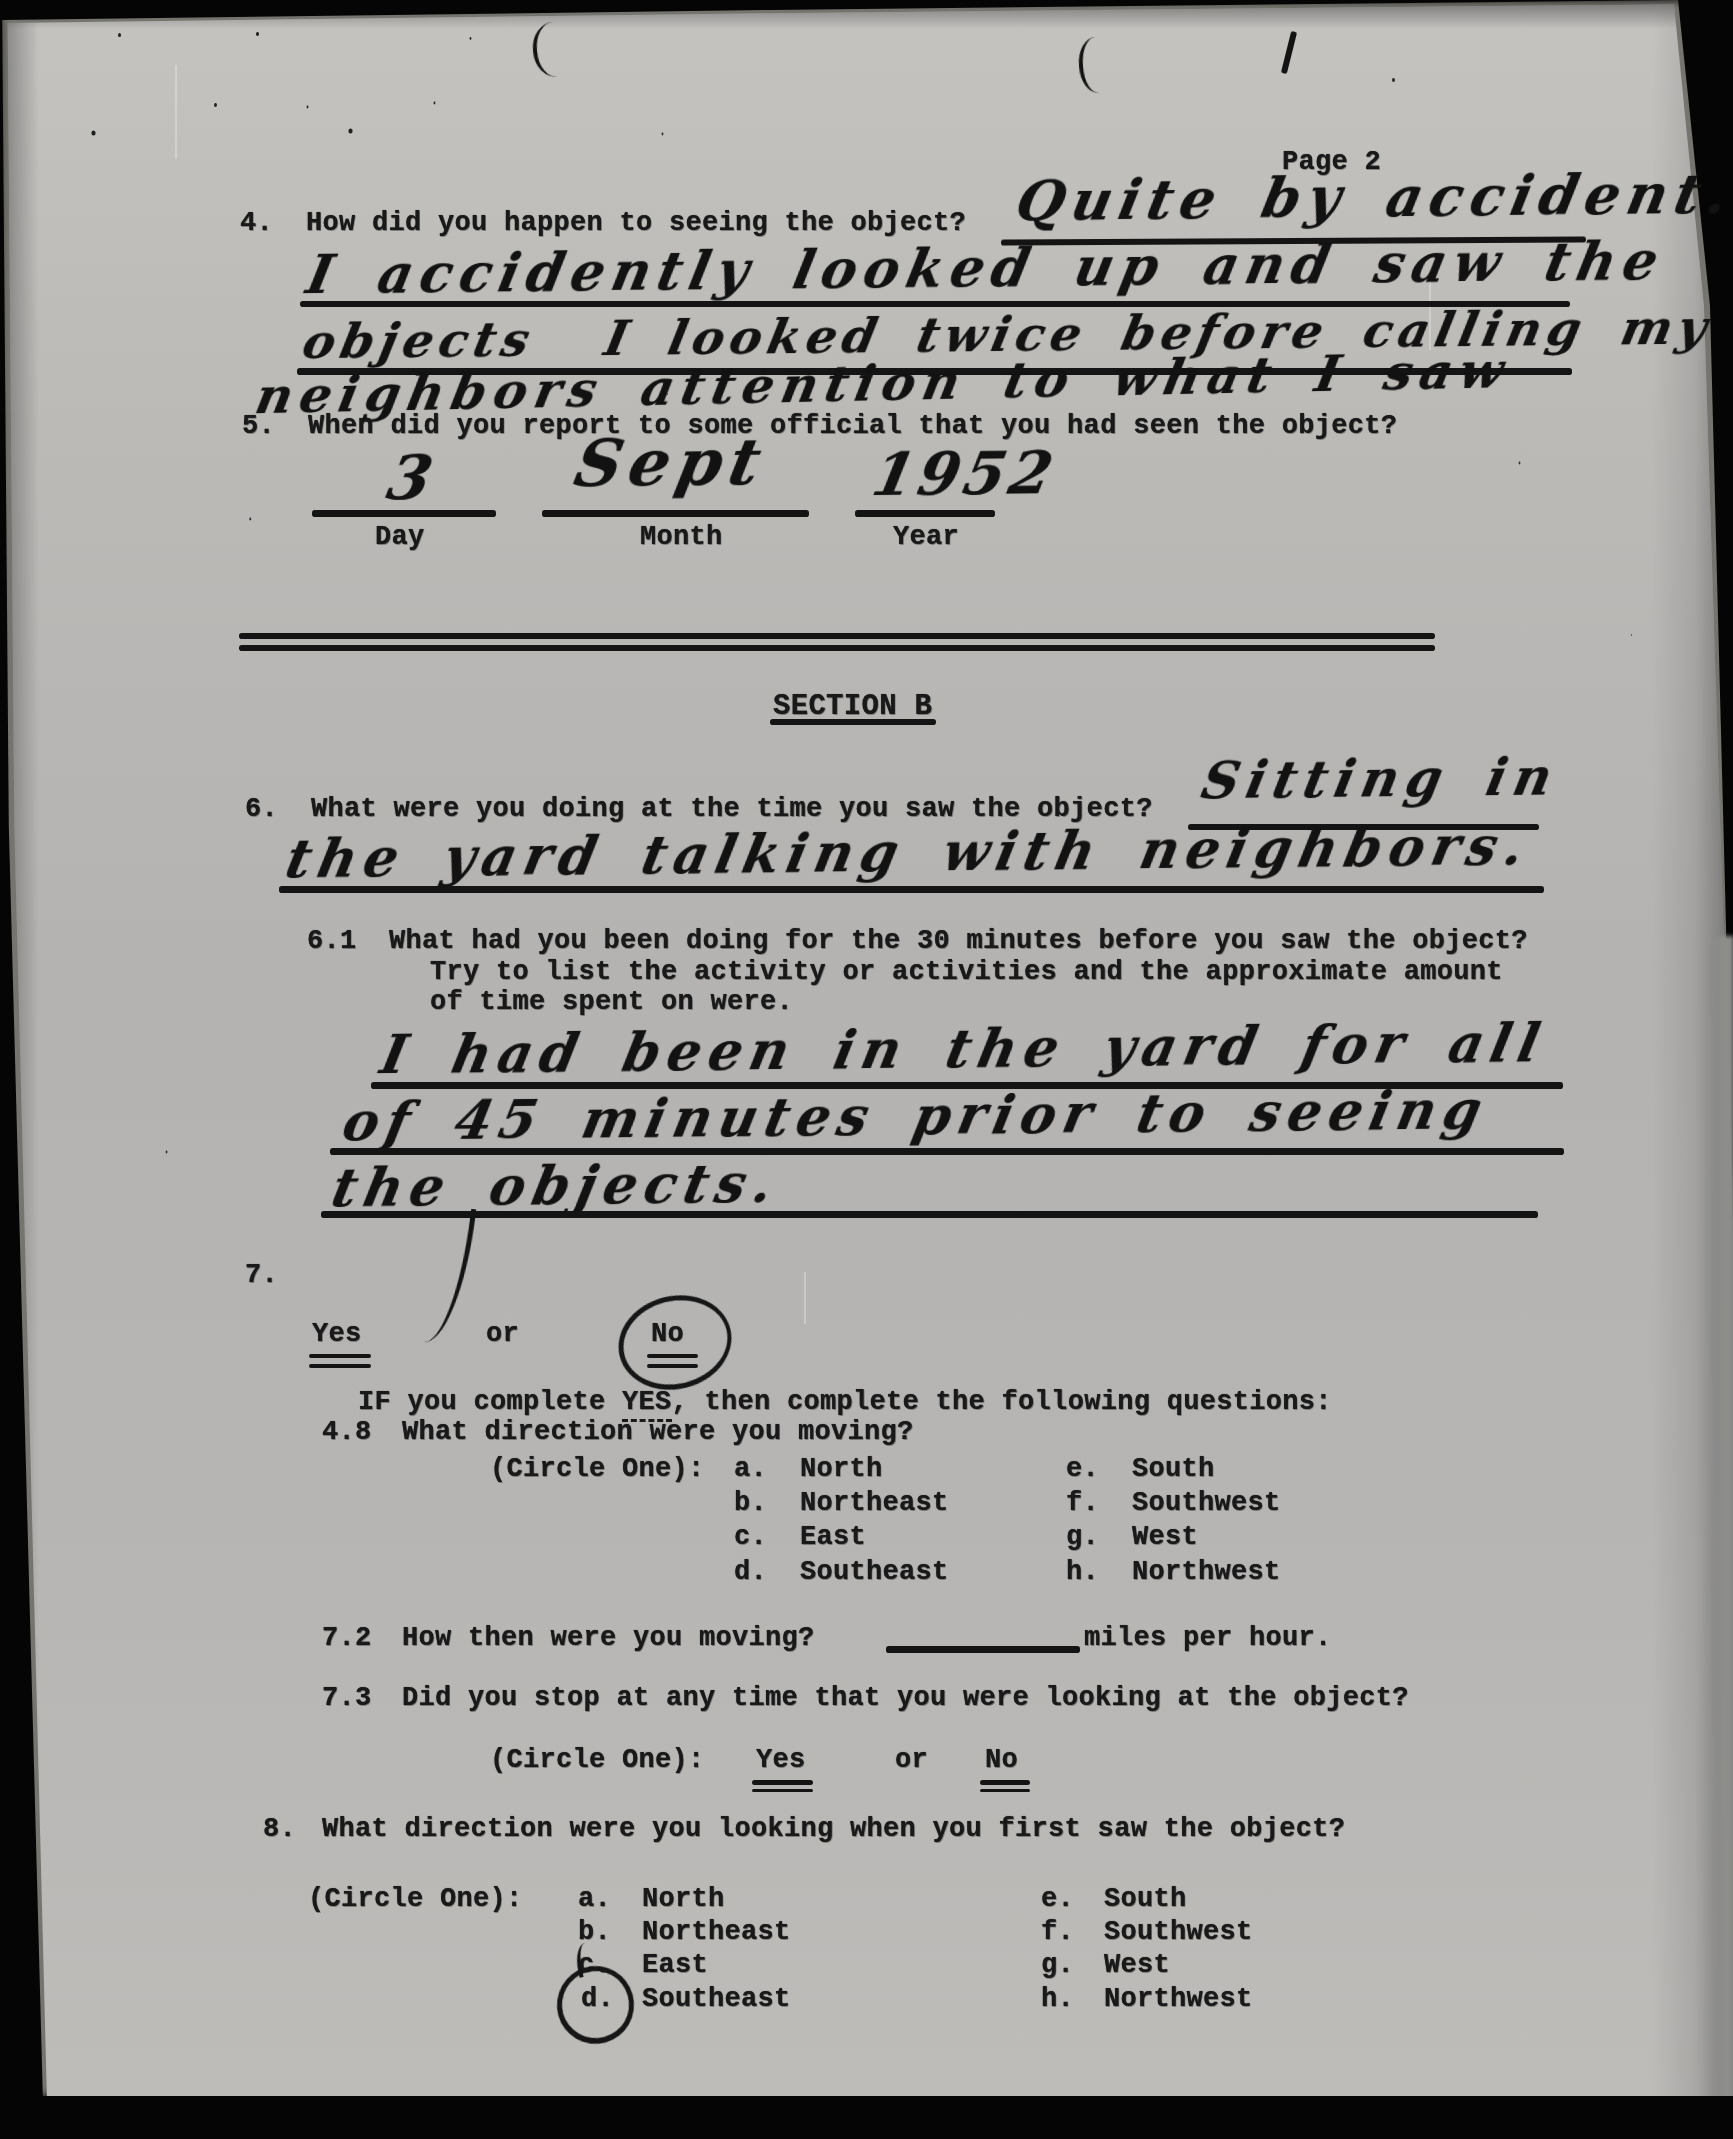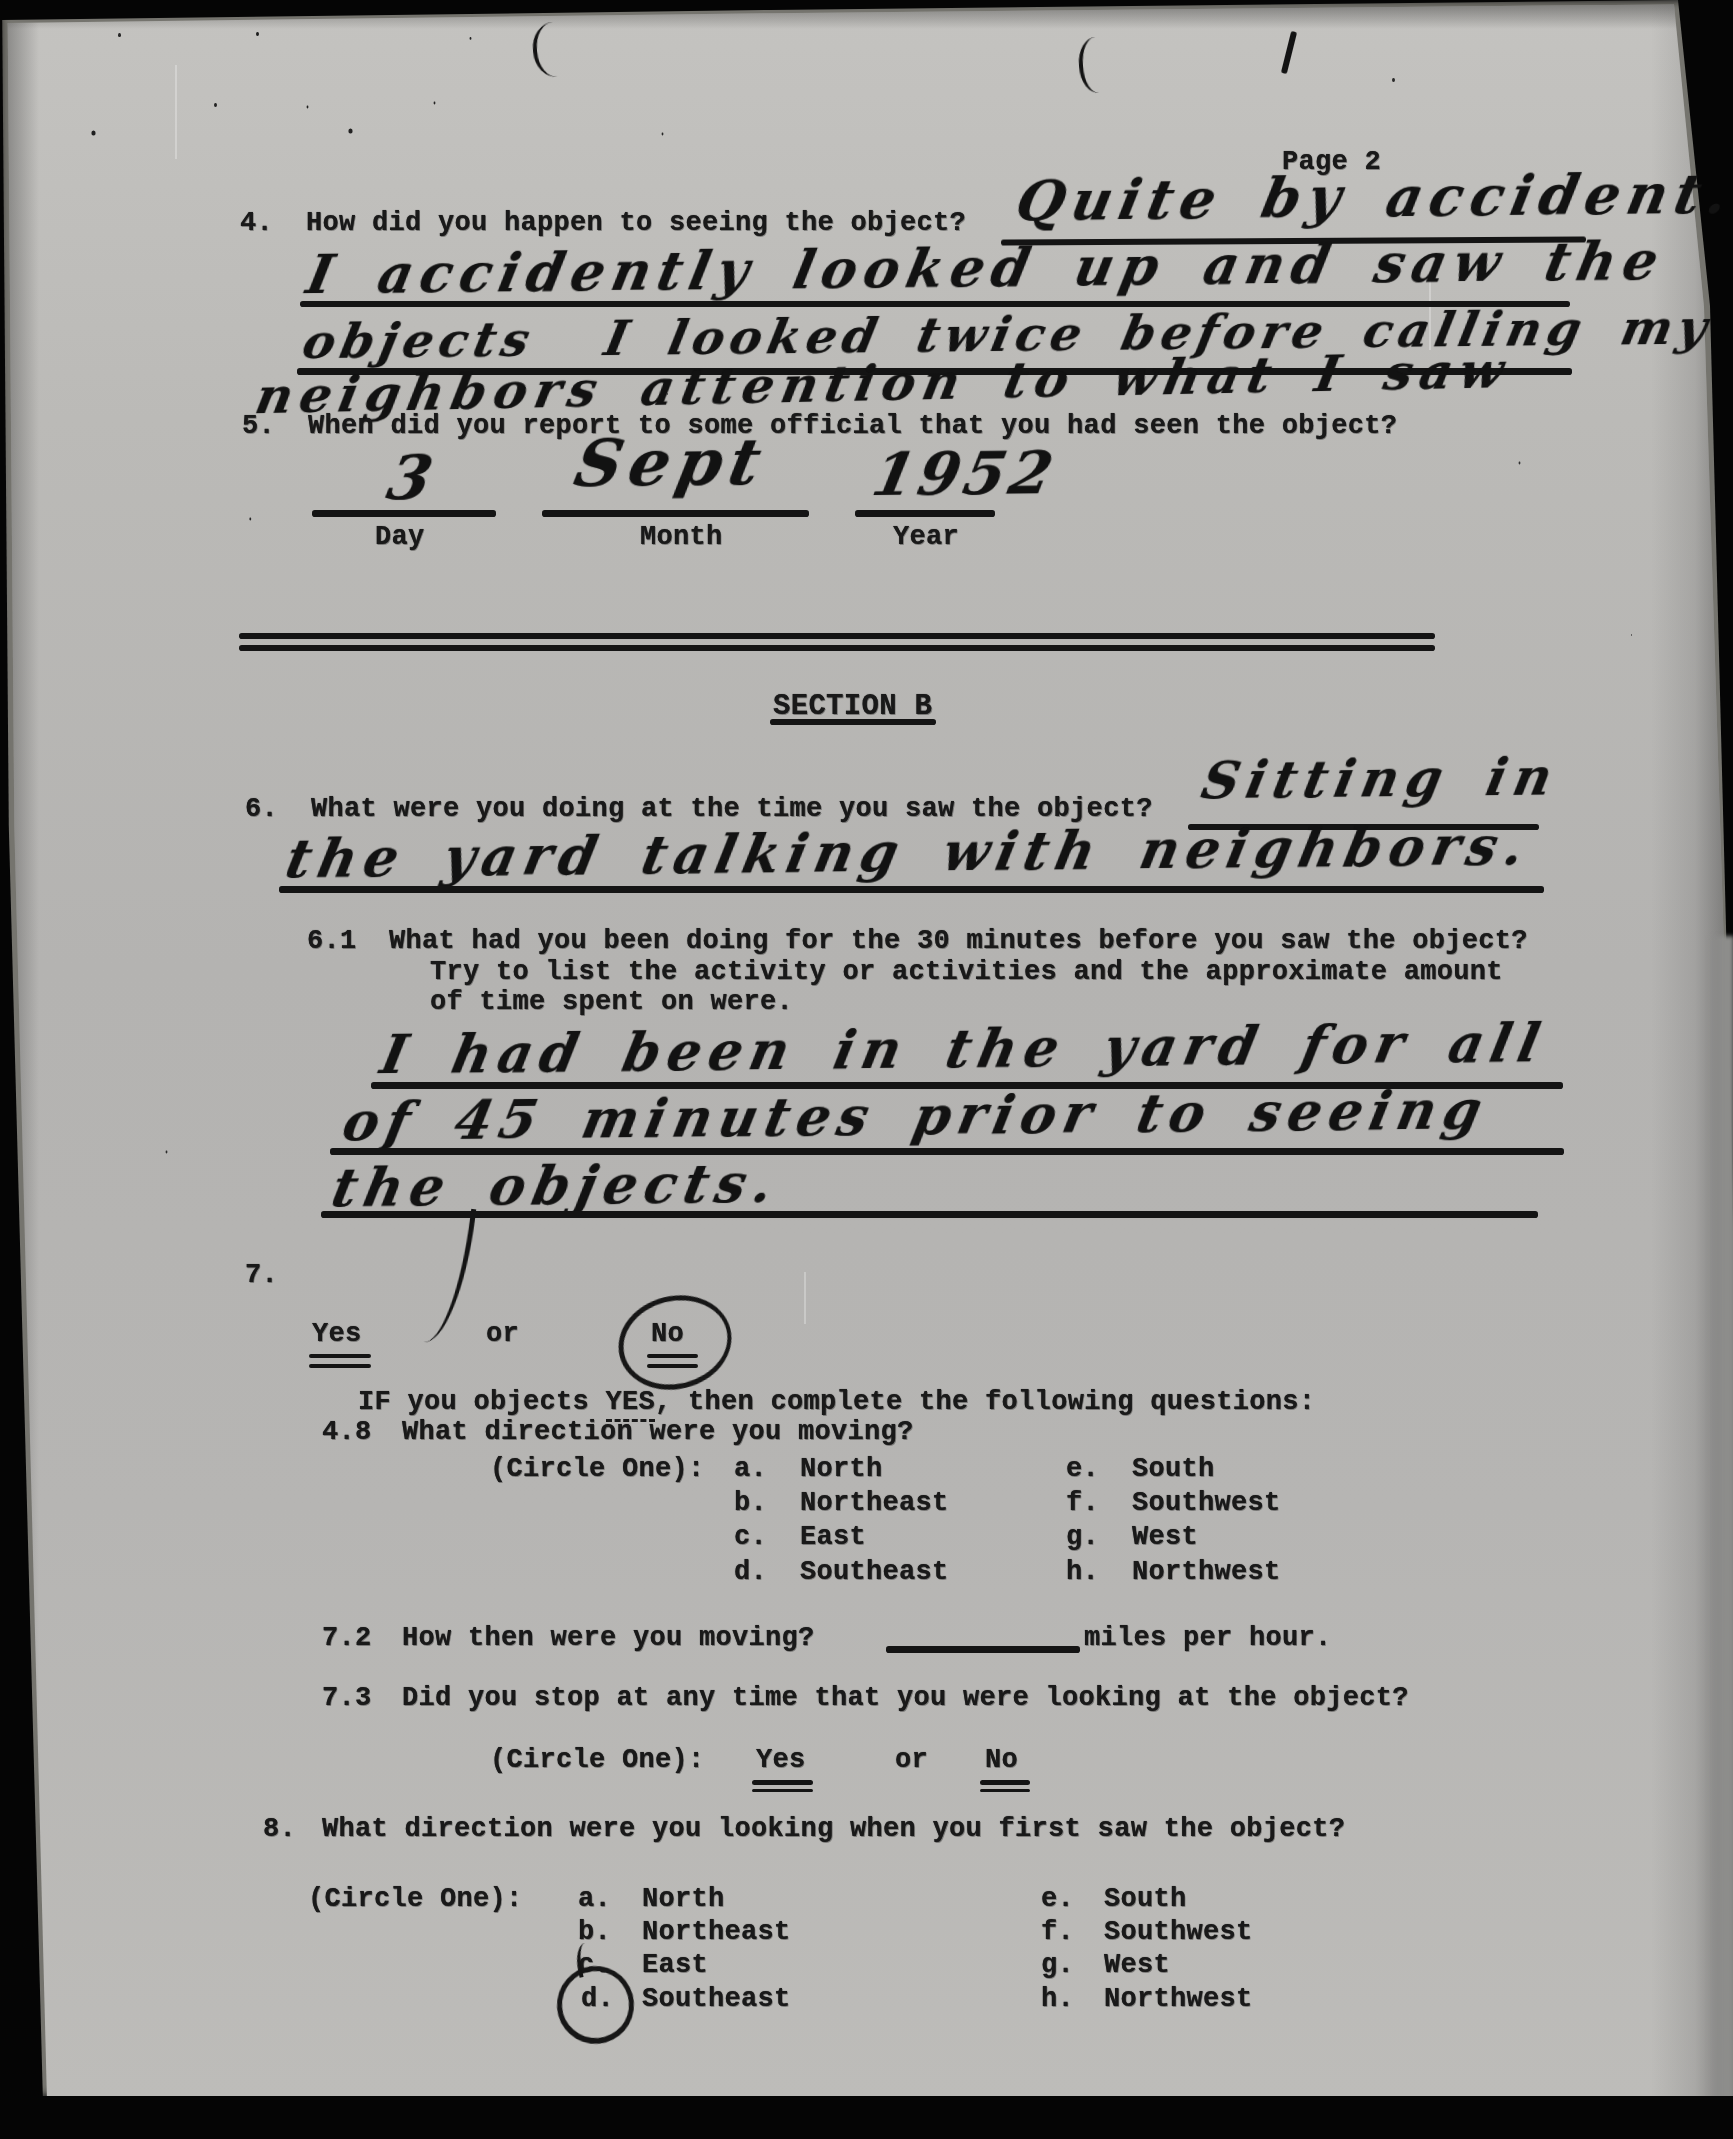--- a/index.html
+++ b/index.html
@@ -115,21 +115,21 @@
   <div class="tw" style="left:245px;top:1260px;">7.</div>
   <div class="tw" style="left:312px;top:1319px;">Yes</div>
   <div class="ink-line" style="left:309px;top:1354px;width:62px;height:4.4px;"></div>
   <div class="ink-line" style="left:309px;top:1364px;width:62px;height:3.9px;"></div>
   <div class="tw" style="left:486px;top:1319px;">or</div>
   <div class="tw" style="left:651px;top:1319px;">No</div>
   <div class="ink-line" style="left:647px;top:1354px;width:51px;height:4.4px;"></div>
   <div class="ink-line" style="left:647px;top:1364px;width:51px;height:3.9px;"></div>
   <div class="circle-mark" style="left:618px;top:1296px;width:105px;height:83px;transform:rotate(-14deg);border-width:5px 4.4px 5.5px 5px;"></div>
 
-  <div class="tw" style="left:358px;top:1387px;"><span>IF you objects </span><span class="underline-dashed">YES</span><span>, then complete the following questions:</span></div>
+  <div class="tw" style="left:358px;top:1387px;"><span>IF you complete </span><span class="underline-dashed">YES</span><span>, then complete the following questions:</span></div>
   <div class="tw" style="left:322px;top:1417px;">4.8</div>
   <div class="tw" style="left:402px;top:1417px;">What direction were you moving?</div>
   <div class="tw" style="left:490px;top:1454px;">(Circle One):</div>
   <div class="tw" style="left:734px;top:1454px;">a.</div>
   <div class="tw" style="left:800px;top:1454px;">North</div>
   <div class="tw" style="left:1066px;top:1454px;">e.</div>
   <div class="tw" style="left:1132px;top:1454px;">South</div>
   <div class="tw" style="left:734px;top:1488px;">b.</div>
   <div class="tw" style="left:800px;top:1488px;">Northeast</div>
   <div class="tw" style="left:1066px;top:1488px;">f.</div>

